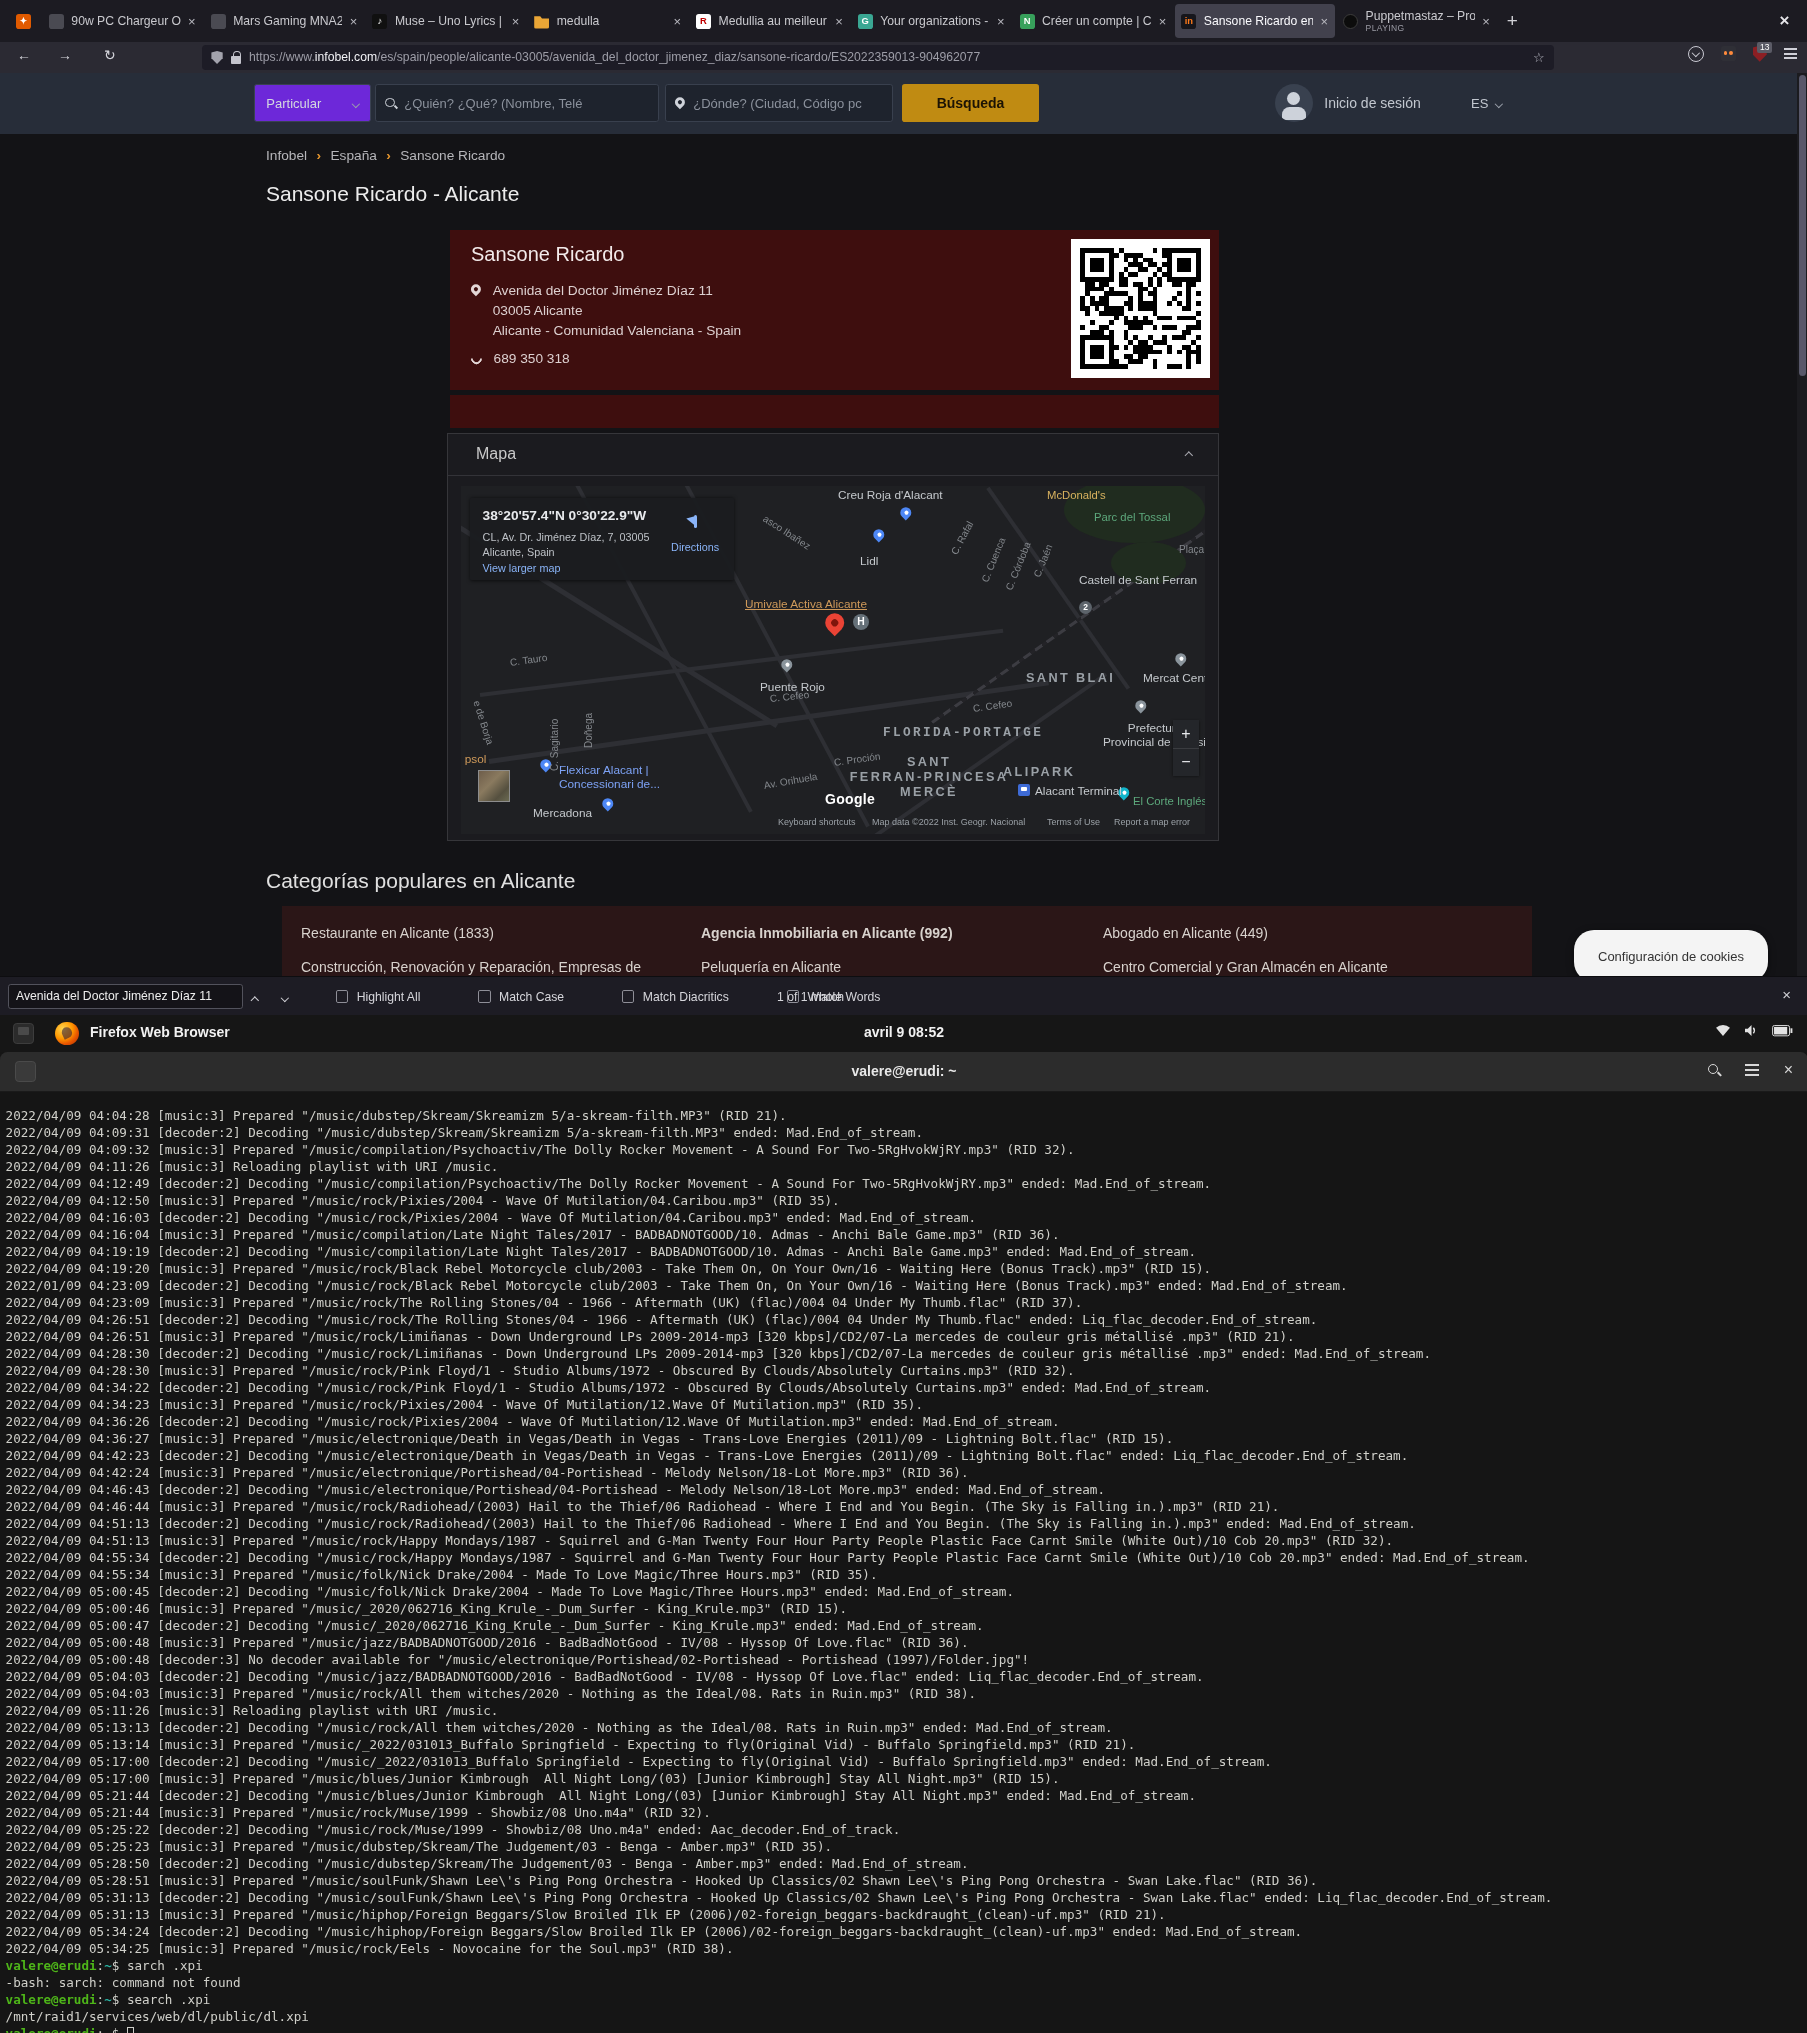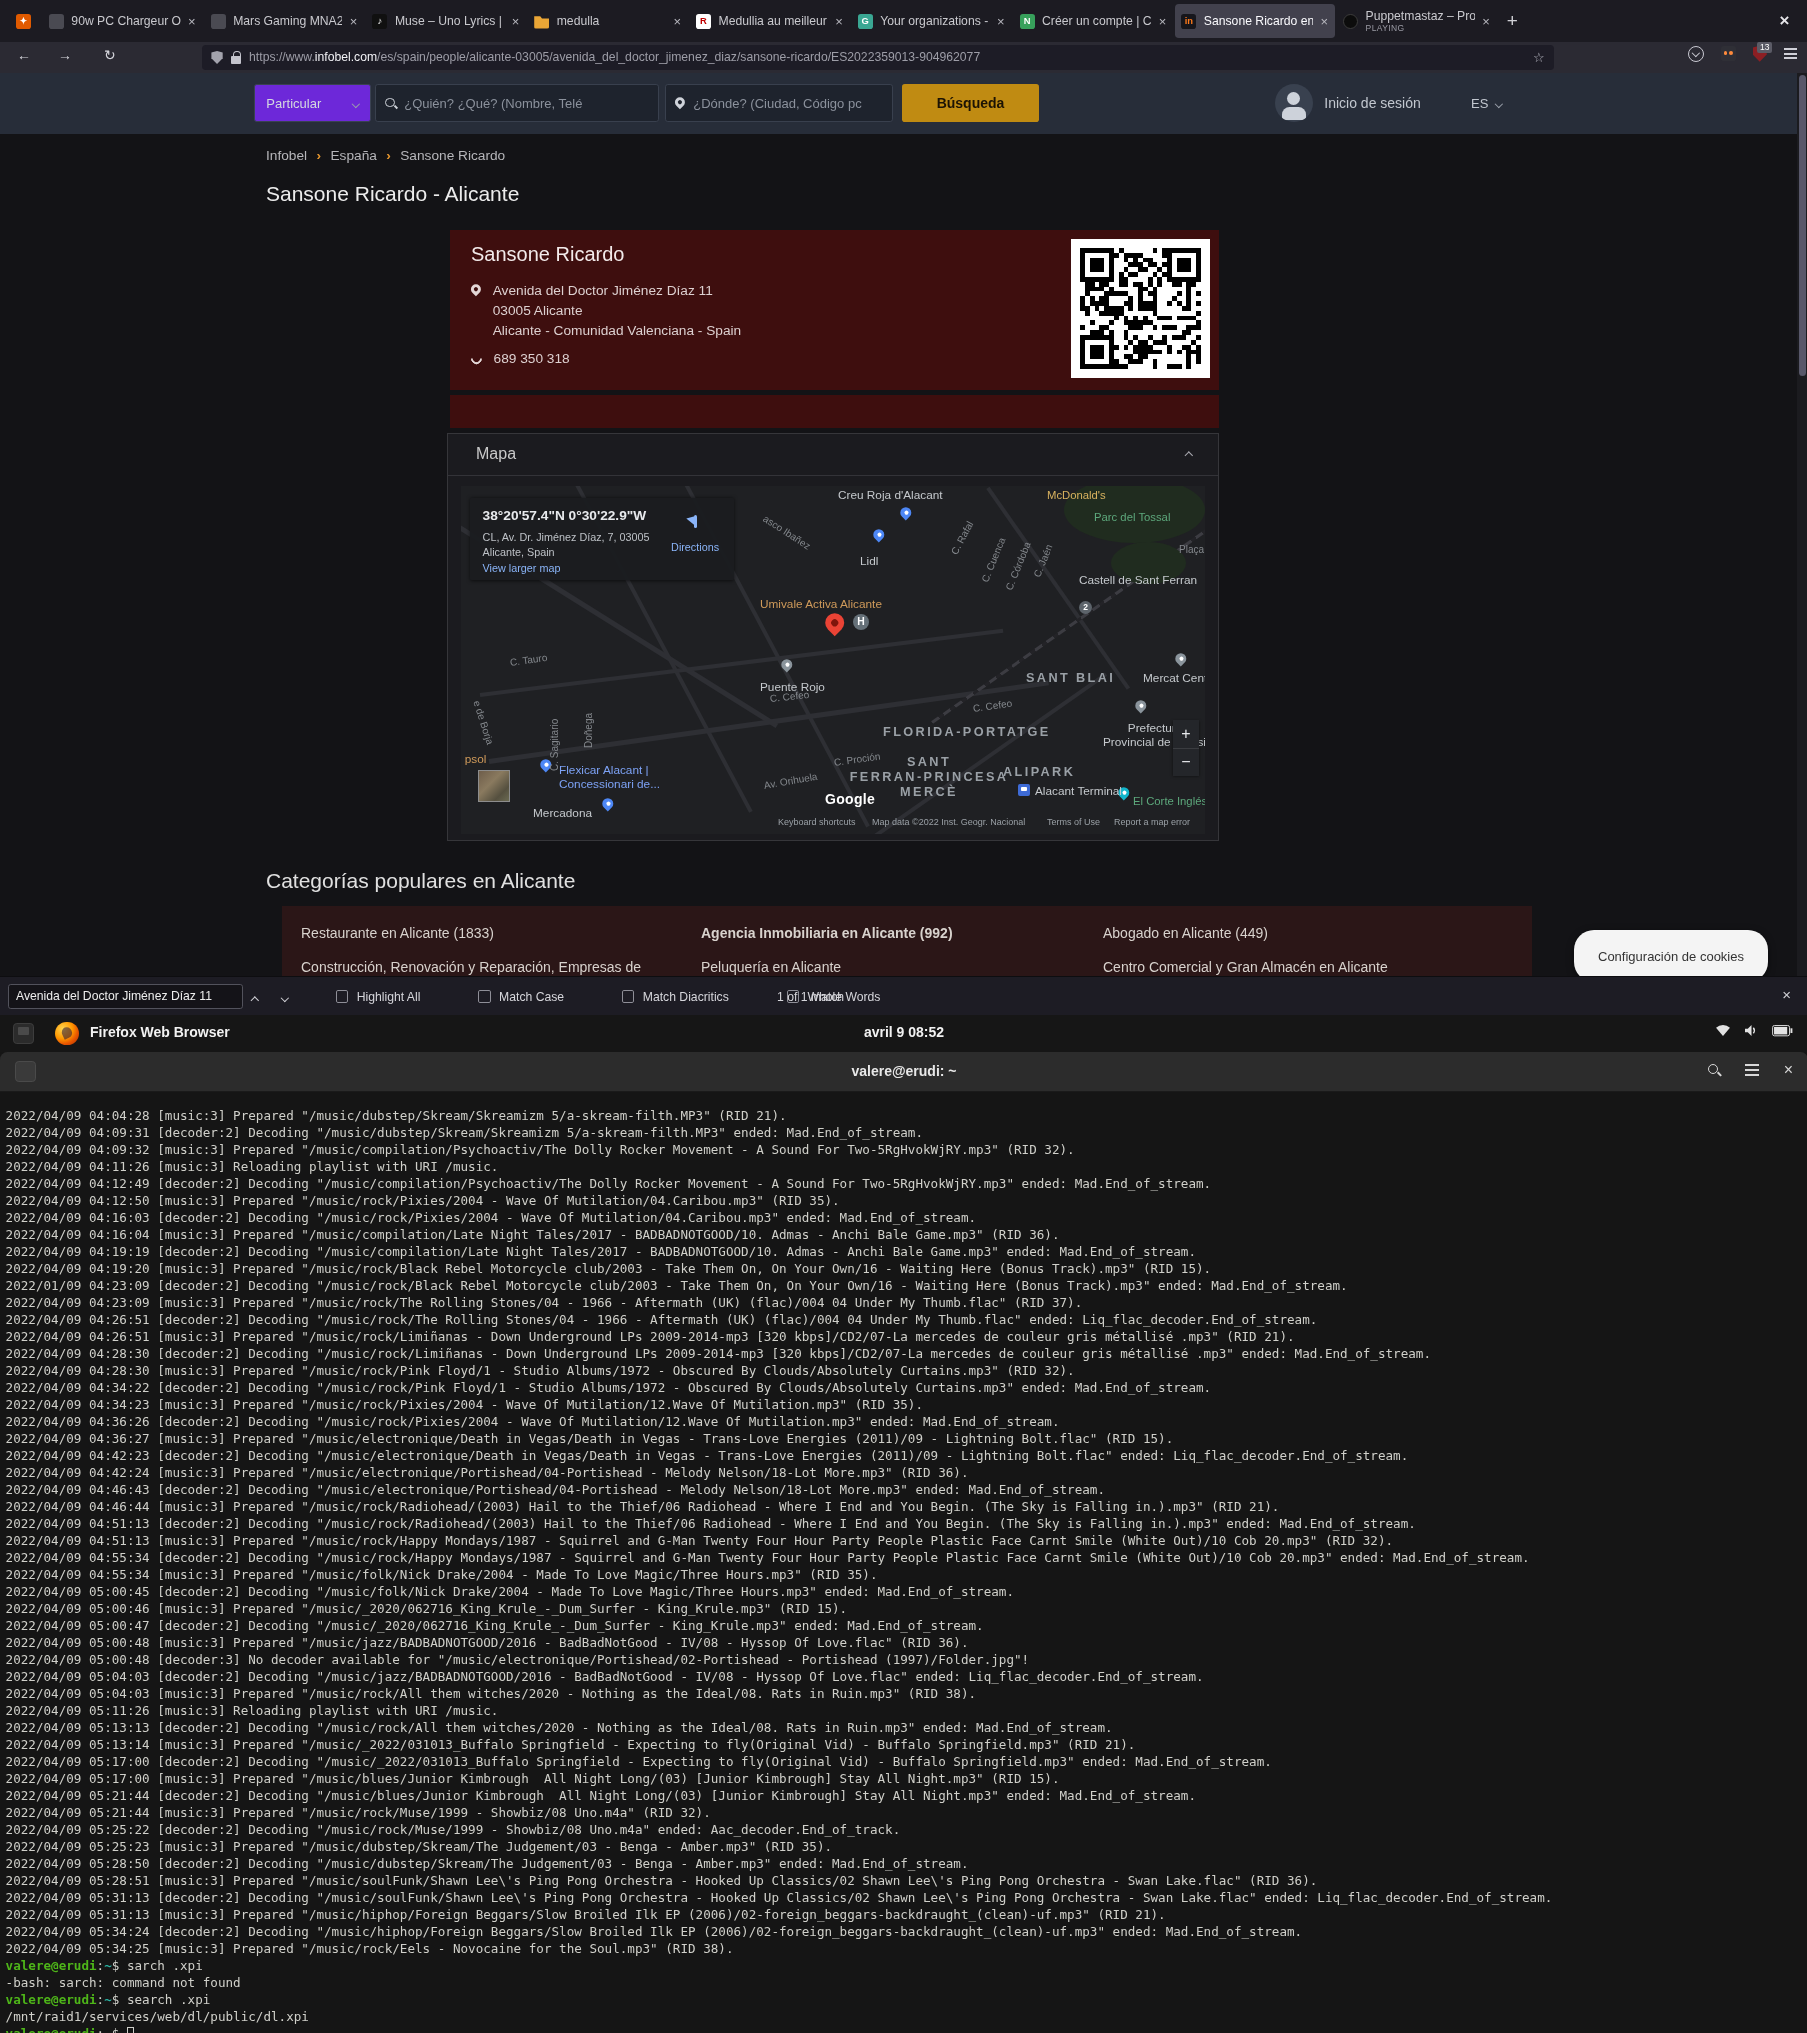--- a/index.html
+++ b/index.html
@@ -1003,32 +1003,32 @@
             <div class="map-el lg" style="left: 633px; top: 24.5px;">Parc del Tossal</div>
             <div class="map-el ls" style="left: 303px; top: 26px; transform: rotate(33deg);">asco Ibañez</div>
             <div class="map-el lw" style="left: 399px; top: 68px;">Lidl</div>
             <div class="map-el ls" style="left: 493px; top: 62px; transform: rotate(-62deg);">C. Rafal</div>
             <div class="map-el ls" style="left: 524px; top: 90px; transform: rotate(-68deg);">C. Cuenca</div>
             <div class="map-el ls" style="left: 548px; top: 98px; transform: rotate(-68deg);">C. Córdoba</div>
             <div class="map-el ls" style="left: 576px; top: 85px; transform: rotate(-68deg);">C. Jaén</div>
             <div class="map-el lw" style="left: 618px; top: 87px;">Castell de Sant Ferran</div>
             <div class="map-el ls" style="left: 718px; top: 58px;">Plaça d</div>
             <div class="map-el badge badge-sm" style="left: 618px; top: 115px;">2</div>
-            <div class="map-el lo" style="left: 299px; top: 111px;">Umivale Activa Alicante</div>
+            <div class="map-el lo" style="left: 284px; top: 111px; text-decoration: underline;">Umivale Activa Alicante</div>
             <div class="map-el badge" style="left: 392px; top: 128px;">H</div>
             <div class="map-el ld" style="left: 565px; top: 185px;">SANT BLAI</div>
             <div class="map-el lw" style="left: 682px; top: 185px;">Mercat Centra</div>
             <div class="map-el lw" style="left: 299px; top: 194px;">Puente Rojo</div>
             <div class="map-el ls" style="left: 49px; top: 171px; transform: rotate(-8deg);">C. Tauro</div>
             <div class="map-el ls" style="left: 15px; top: 209px; transform: rotate(72deg);">e de Borja</div>
             <div class="map-el ls" style="left: 94px; top: 279px; transform: rotate(-90deg);">C. Sagitario</div>
             <div class="map-el ls" style="left: 128px; top: 256px; transform: rotate(-90deg);">Doñega</div>
             <div class="map-el ls" style="left: 309px; top: 207px; transform: rotate(-6deg);">C. Cefeo</div>
             <div class="map-el ls" style="left: 512px; top: 217px; transform: rotate(-8deg);">C. Cefeo</div>
-            <div class="map-el ld" style="left: 422px; top: 239px;">FLORIDA-PORTATGE</div>
+            <div class="map-el ld" style="left: 422px; top: 239px; font-family: Liberation Mono, monospace;">FLORIDA-PORTATGE</div>
             <div class="map-el ls" style="left: 373px; top: 271px; transform: rotate(-8deg);">C. Proción</div>
             <div class="map-el ls" style="left: 303px; top: 294px; transform: rotate(-10deg);">Av. Orihuela</div>
             <div class="map-el ld ctr" style="left: 388px; top: 269px; width: 160px;">SANT
 FERRAN-PRINCESA
 MERCÈ</div>
             <div class="map-el ld" style="left: 542px; top: 279px;">ALIPARK</div>
             <div class="map-el lw" style="left: 574px; top: 298px;">Alacant Terminal</div>
             <div class="map-el lw ctr" style="left: 642px; top: 235px; width: 104px;">Prefectura
 Provincial de Trànsit</div>
             <div class="map-el lg" style="left: 672px; top: 309px;">El Corte Inglés</div>

